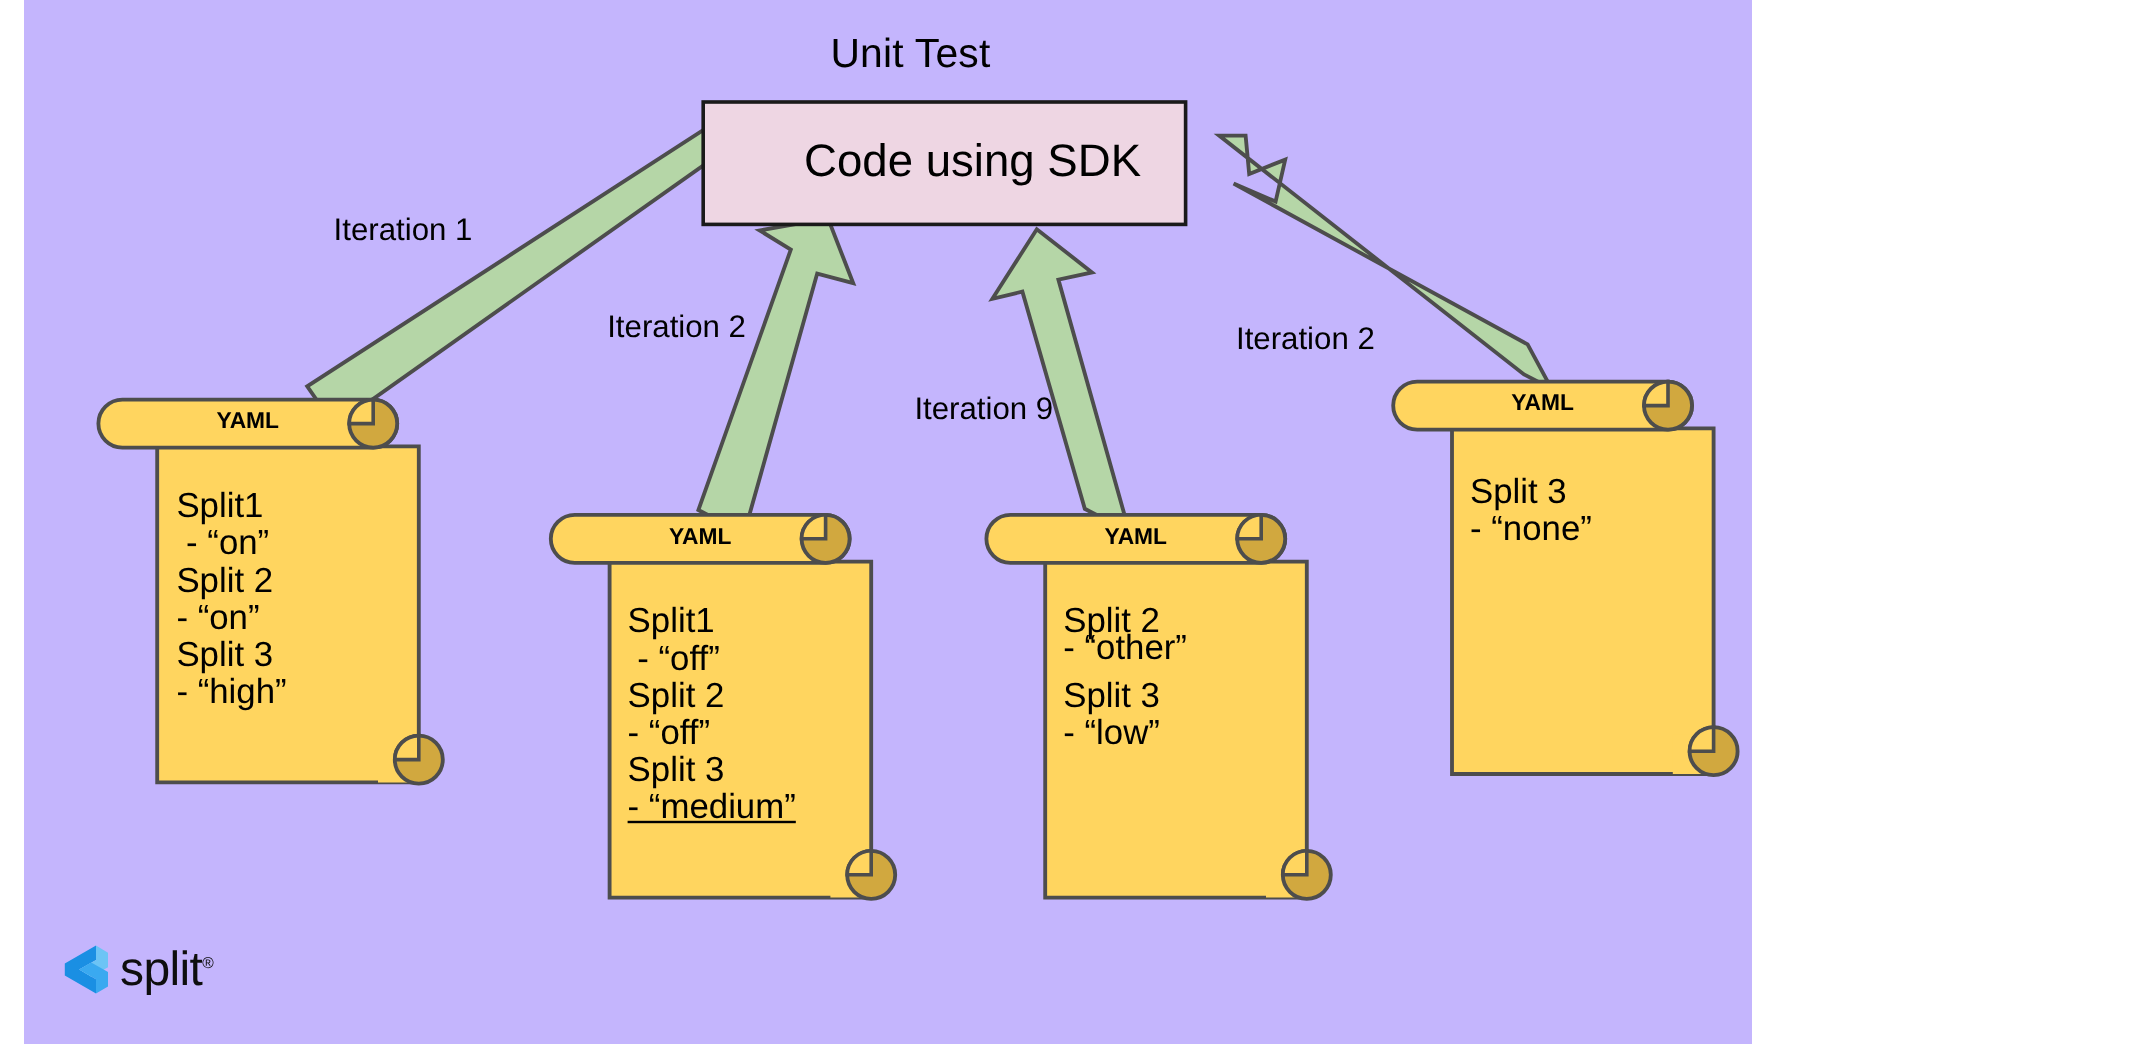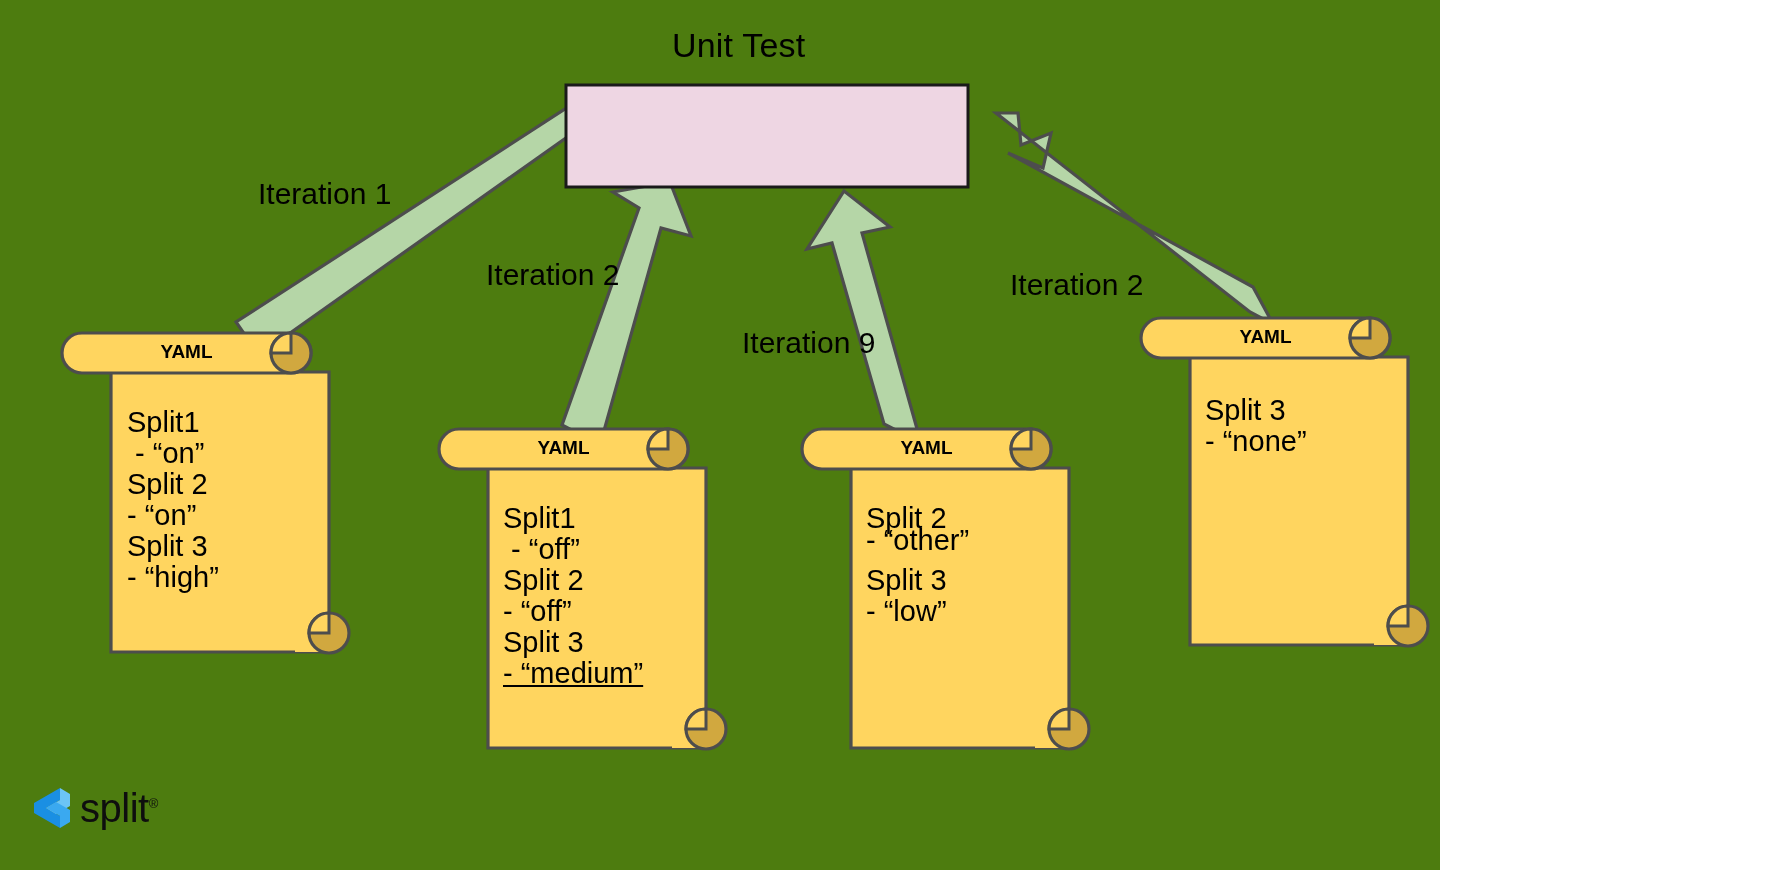--- a/index.html
+++ b/index.html
@@ -8,22 +8,23 @@
     background: #ffffff;
   }
   body {
     font-family: "Liberation Sans", sans-serif;
     color: #000000;
   }
   #canvas {
     position: relative;
     width: 1440px;
     height: 870px;
-    background: #4d7c0f;
+    background: #c4b5fd;
     overflow: hidden;
+    margin-left: 20px;
   }
   #svg-layer {
     position: absolute;
     left: 0;
     top: 0;
     width: 1778px;
     height: 870px;
   }
   .txt {
     position: absolute;
@@ -33,21 +34,21 @@
   .page-title {
     font-size: 34px;
     color: #000;
     letter-spacing: 0.2px;
   }
   .box-label {
     font-size: 38px;
     color: #000;
   }
   .iteration-label {
-    font-size: 30px;
+    font-size: 26px;
     color: #000;
     text-align: right;
   }
   .yaml-title {
     font-size: 19px;
     font-weight: bold;
     color: #000;
     text-align: center;
   }
   .yaml-body {
@@ -134,20 +135,21 @@
     <g transform="translate(30,786)">
       <polygon points="4,17 30,2 30,14 16,22 30,30 30,42 4,27" fill="#1a8fe3"></polygon>
       <polygon points="16,22 30,14 30,2 40,8 40,20 26,28" fill="#6cc4f5"></polygon>
       <polygon points="16,22 30,30 30,42 40,36 40,24 26,16" fill="#3aa9f0"></polygon>
     </g>
 
   </svg>
 
   <div class="txt page-title" style="left:672px; top:25px;">Unit Test</div>
 
+  <div class="txt box-label" style="left:650px; top:113px;">Code using SDK</div>
 
   <div class="txt iteration-label" style="left:258px; top:176px;">Iteration 1</div>
 
   <div class="txt iteration-label" style="left:486px; top:257px;">Iteration 2</div>
 
   <div class="txt iteration-label" style="left:742px; top:325px;">Iteration 9</div>
 
   <div class="txt iteration-label" style="left:1010px; top:267px;">Iteration 2</div>
 
   <div class="txt yaml-title" style="left:62px; top:341px; width:249px;">YAML</div>

